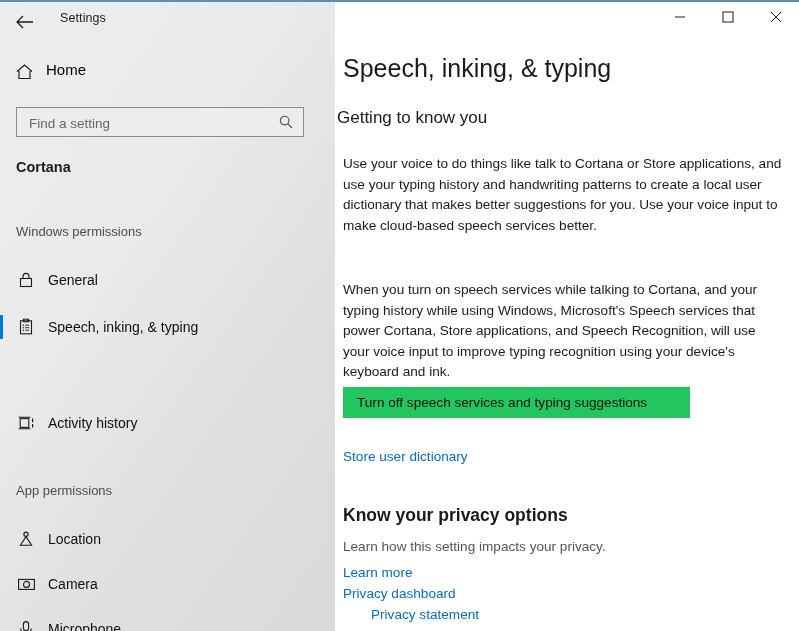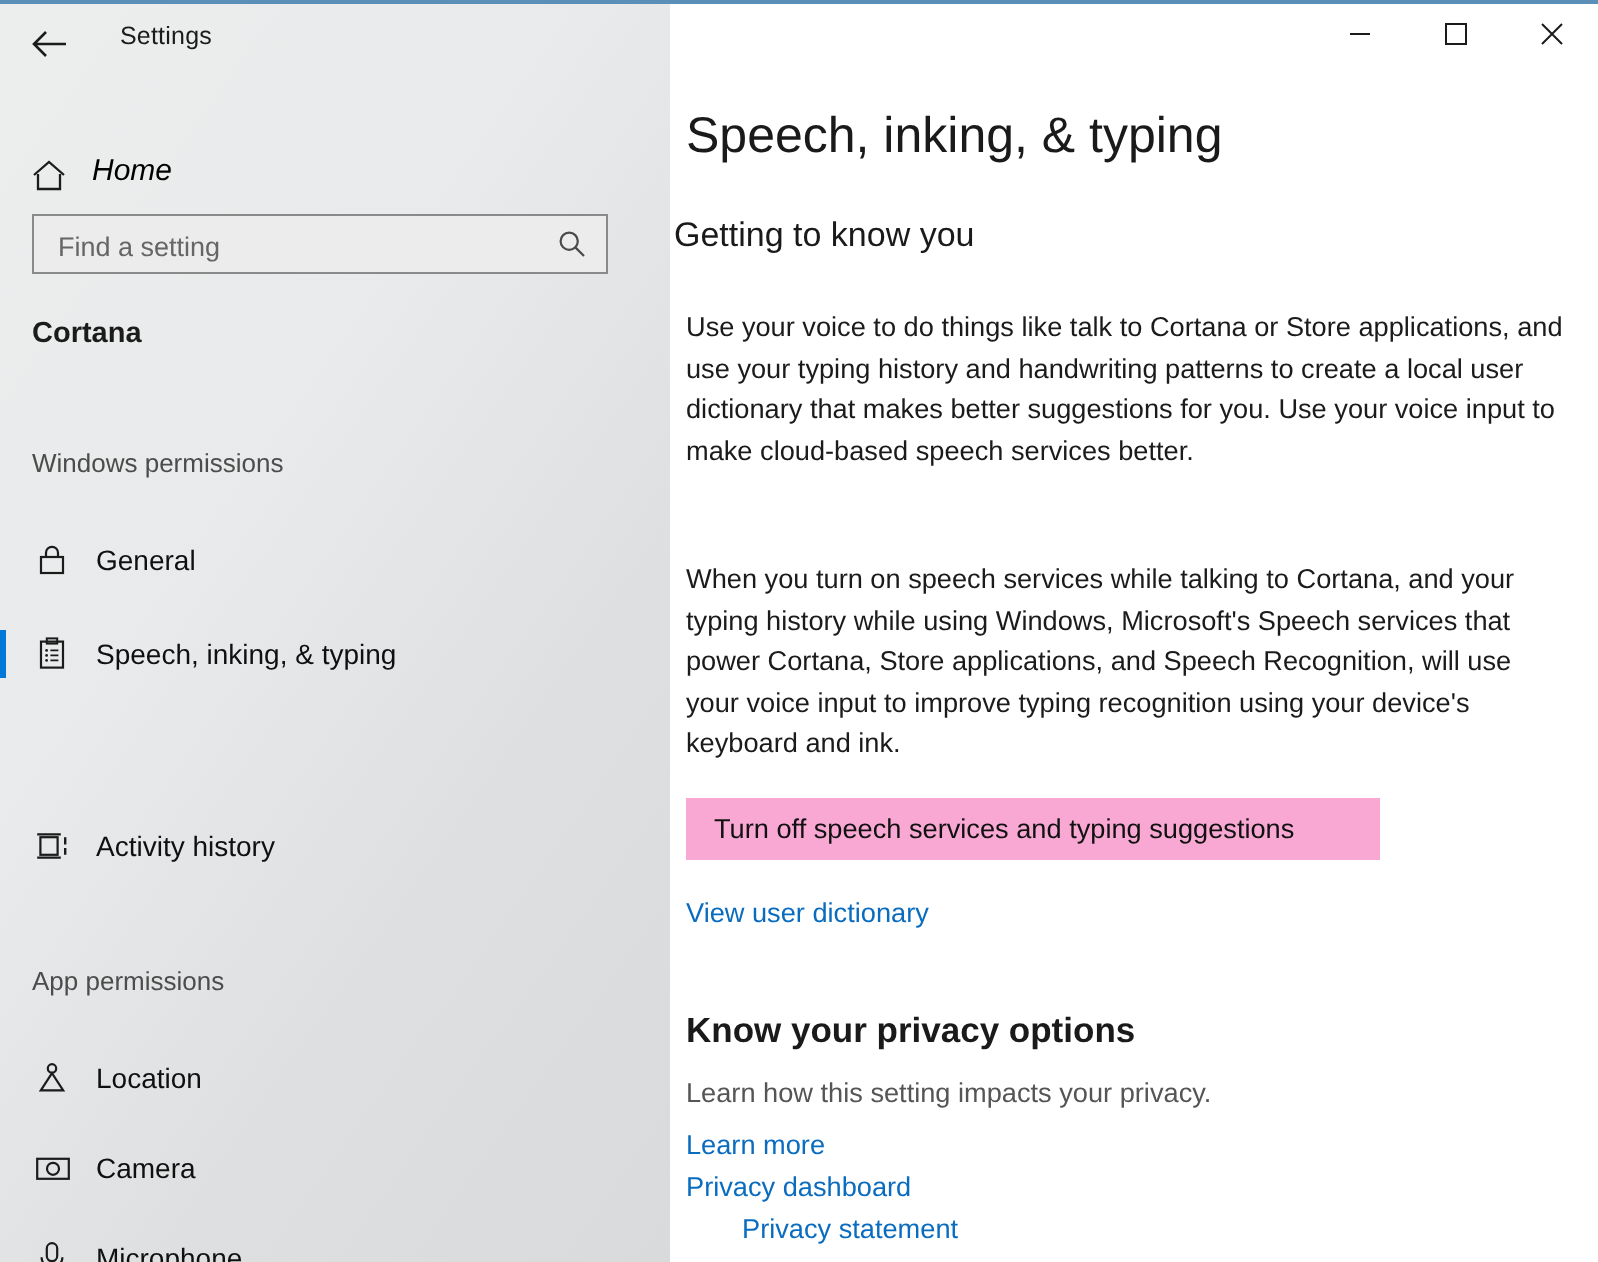--- a/index.html
+++ b/index.html
@@ -27,22 +27,22 @@
     position: absolute; left: 9px; top: 4px; width: 32px; height: 32px;
     display: flex; align-items: center; justify-content: center;
   }
   .back-btn svg { display: block; }
   .app-title {
     position: absolute; left: 60px; top: 9px;
     font-size: 12.5px; color: #1b1b1b; letter-spacing: .1px;
   }
 
   .home-row {
-    position: absolute; left: 0; top: 74px; width: 335px; height: 30px;
-    display: flex; align-items: center; font-style: italic;
+    position: absolute; left: 0; top: 58px; width: 335px; height: 30px;
+    display: flex; align-items: center;
   }
   .home-icon { position: absolute; left: 15px; top: 3px; }
   .home-label {
     position: absolute; left: 46px; top: 1px;
     font-size: 15px; color: #000;
   }
 
   .search-box {
     position: absolute; left: 16px; top: 105px;
     width: 288px; height: 30px;
@@ -126,24 +126,24 @@
     position: absolute; left: 8px;
     width: 440px;
     font-size: 13.6px; line-height: 20.5px; color: #1b1b1b;
   }
   .p1 { top: 152px; }
   .p2 { top: 278px; }
 
   .main-button {
     position: absolute; left: 8px; top: 385px;
     width: 347px; height: 31px;
-    background: #f9a8d4; border: none;
+    background: #22c55e; border: none;
     font-family: "Liberation Sans", sans-serif;
     font-size: 13.6px; color: #111; text-align: left;
-    padding-left: 14px; cursor: default; margin-top: 12px;
+    padding-left: 14px; cursor: default;
   }
 
   .link {
     position: absolute; left: 8px;
     font-size: 13.6px; color: #0a6cbf; text-decoration: none;
     white-space: nowrap;
   }
   .l-dict { top: 447px; }
 
   .subhead2 {
@@ -313,21 +313,21 @@
     <h1 class="page-title">Speech, inking, &amp; typing</h1>
 
     <h2 class="subhead">Getting to know you</h2>
 
     <p class="para p1">Use your voice to do things like talk to Cortana or Store applications, and use your typing history and handwriting patterns to create a local user dictionary that makes better suggestions for you. Use your voice input to make cloud-based speech services better.</p>
 
     <p class="para p2">When you turn on speech services while talking to Cortana, and your typing history while using Windows, Microsoft's Speech services that power Cortana, Store applications, and Speech Recognition, will use your voice input to improve typing recognition using your device's keyboard and ink.</p>
 
     <button class="main-button">Turn off speech services and typing suggestions</button>
 
-    <a class="link l-dict" href="#">View user dictionary</a>
+    <a class="link l-dict" href="#">Store user dictionary</a>
 
     <h2 class="subhead2">Know your privacy options</h2>
     <div class="learnline">Learn how this setting impacts your privacy.</div>
 
     <a class="link l-more" href="#">Learn more</a>
     <a class="link l-dash" href="#">Privacy dashboard</a>
     <a class="link l-stmt" href="#">Privacy statement</a>
 
   </div>
 

